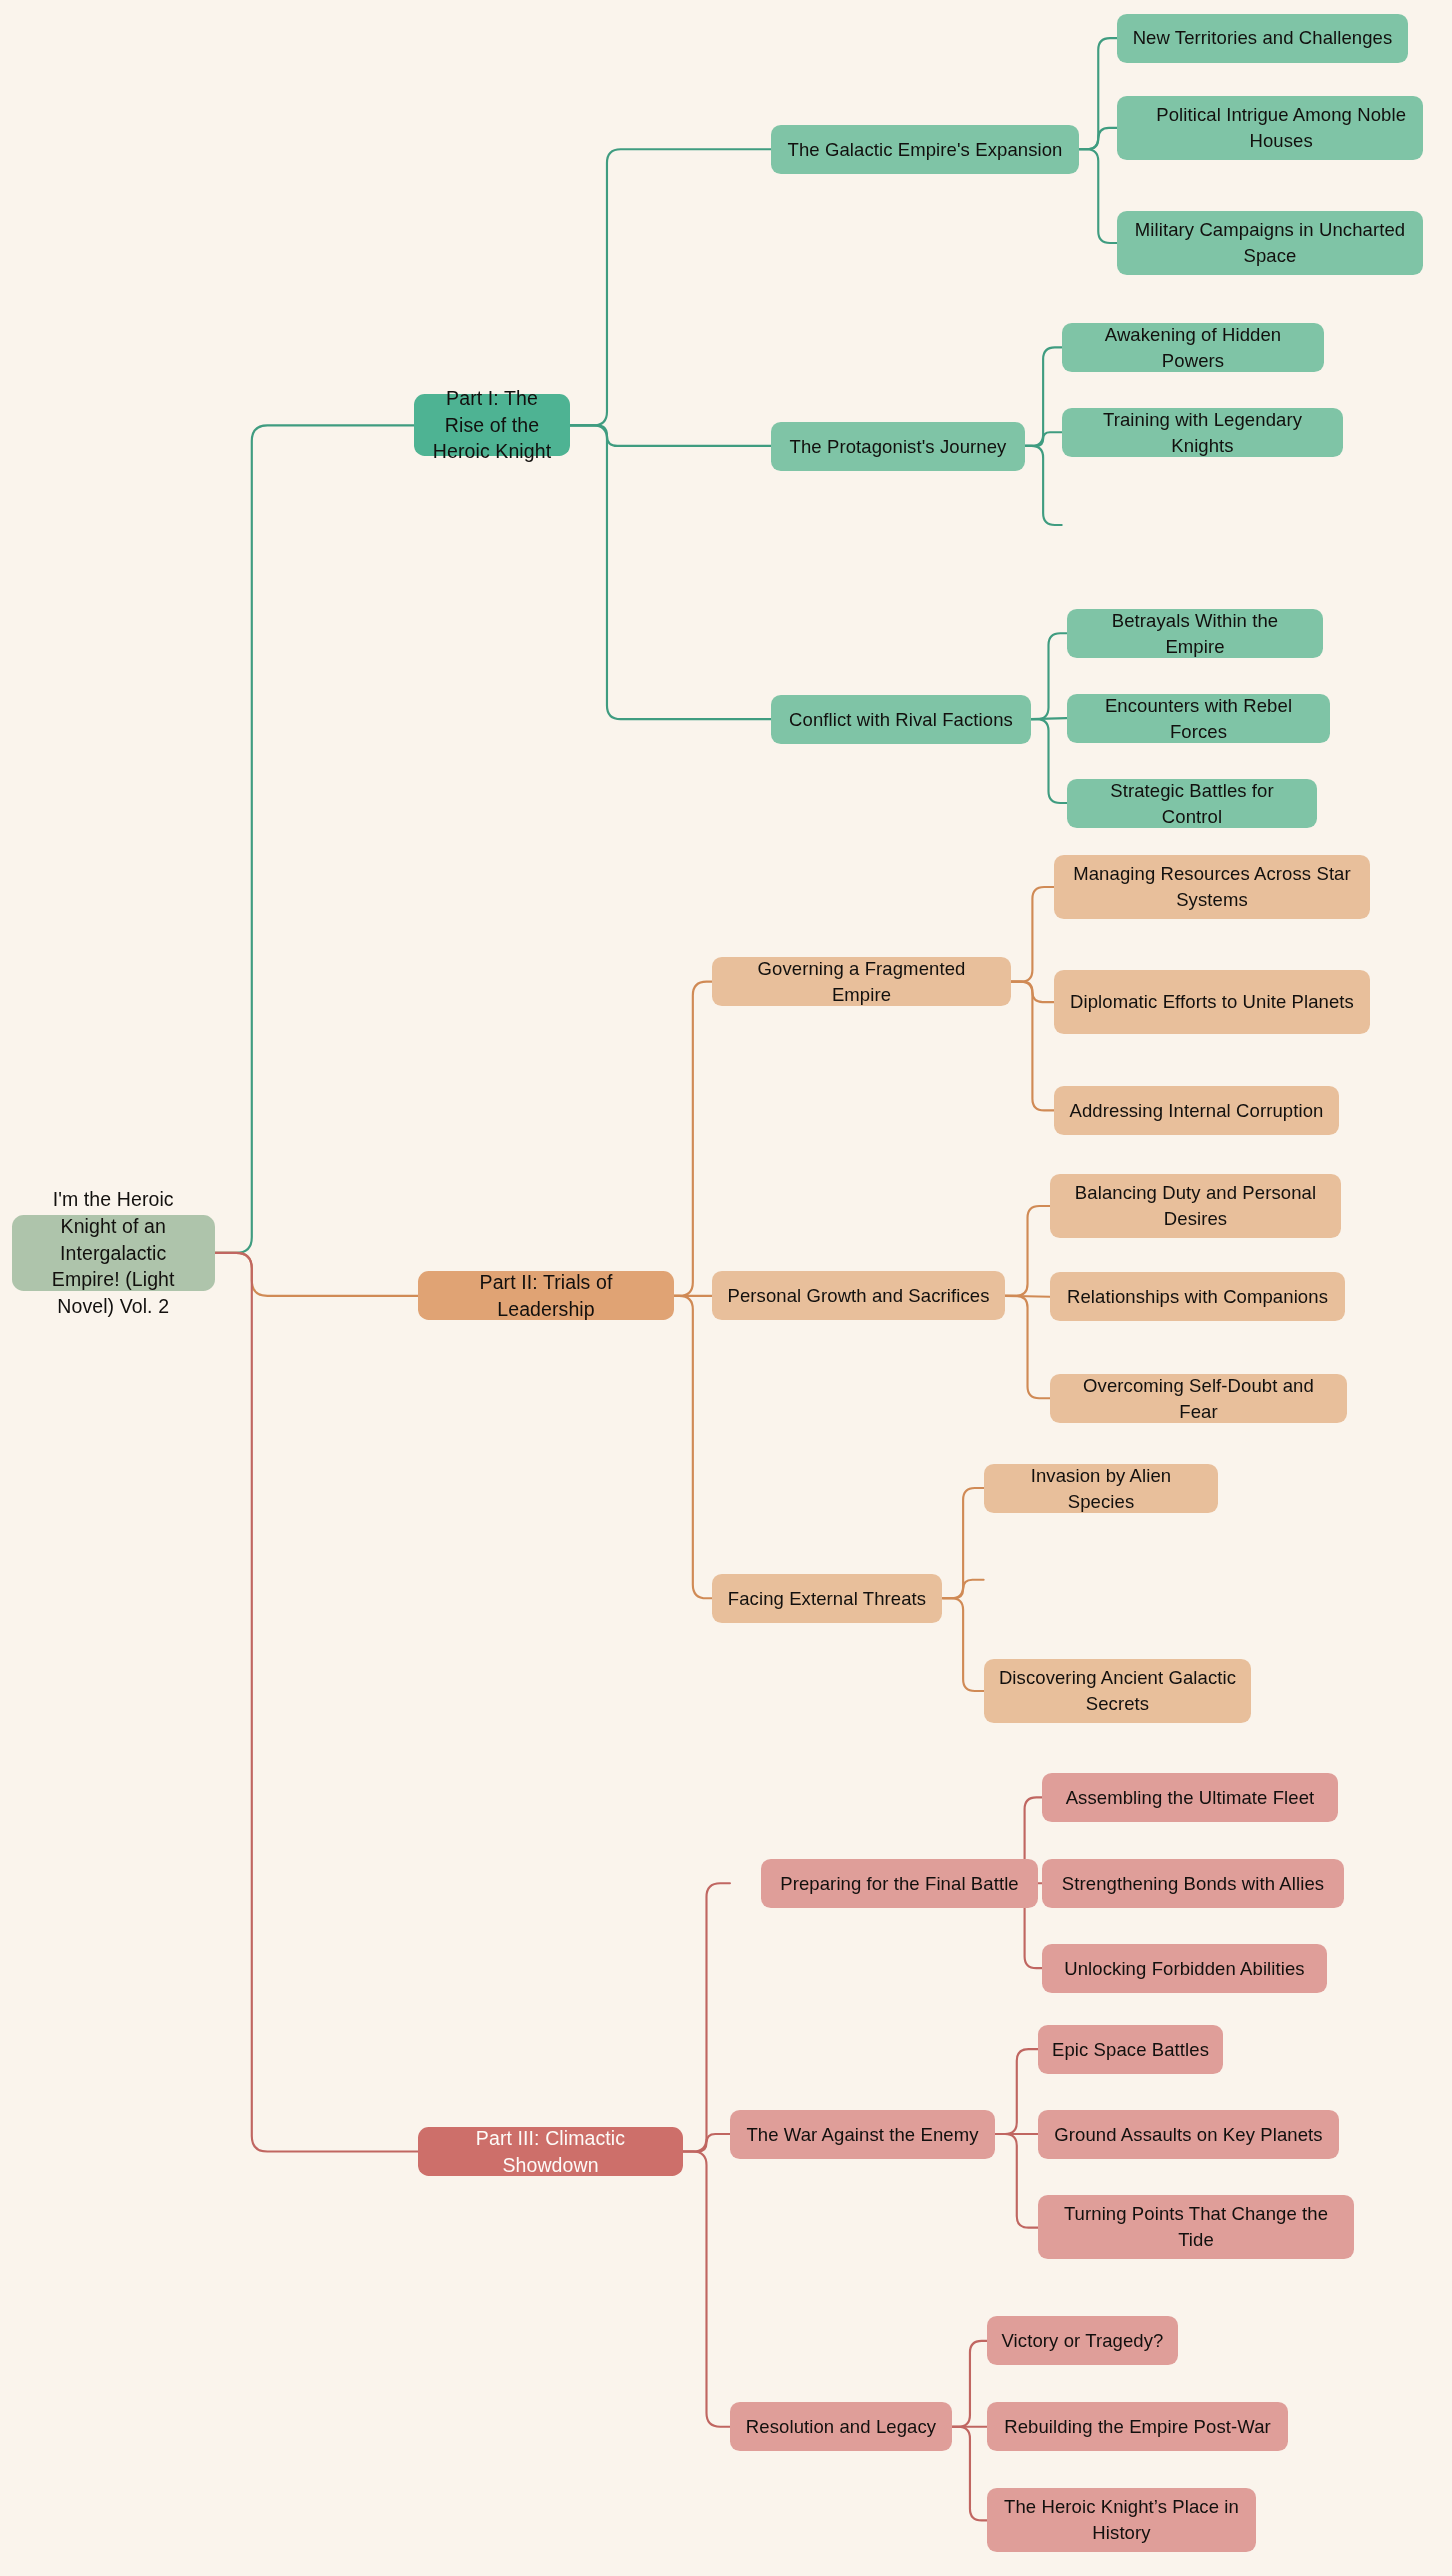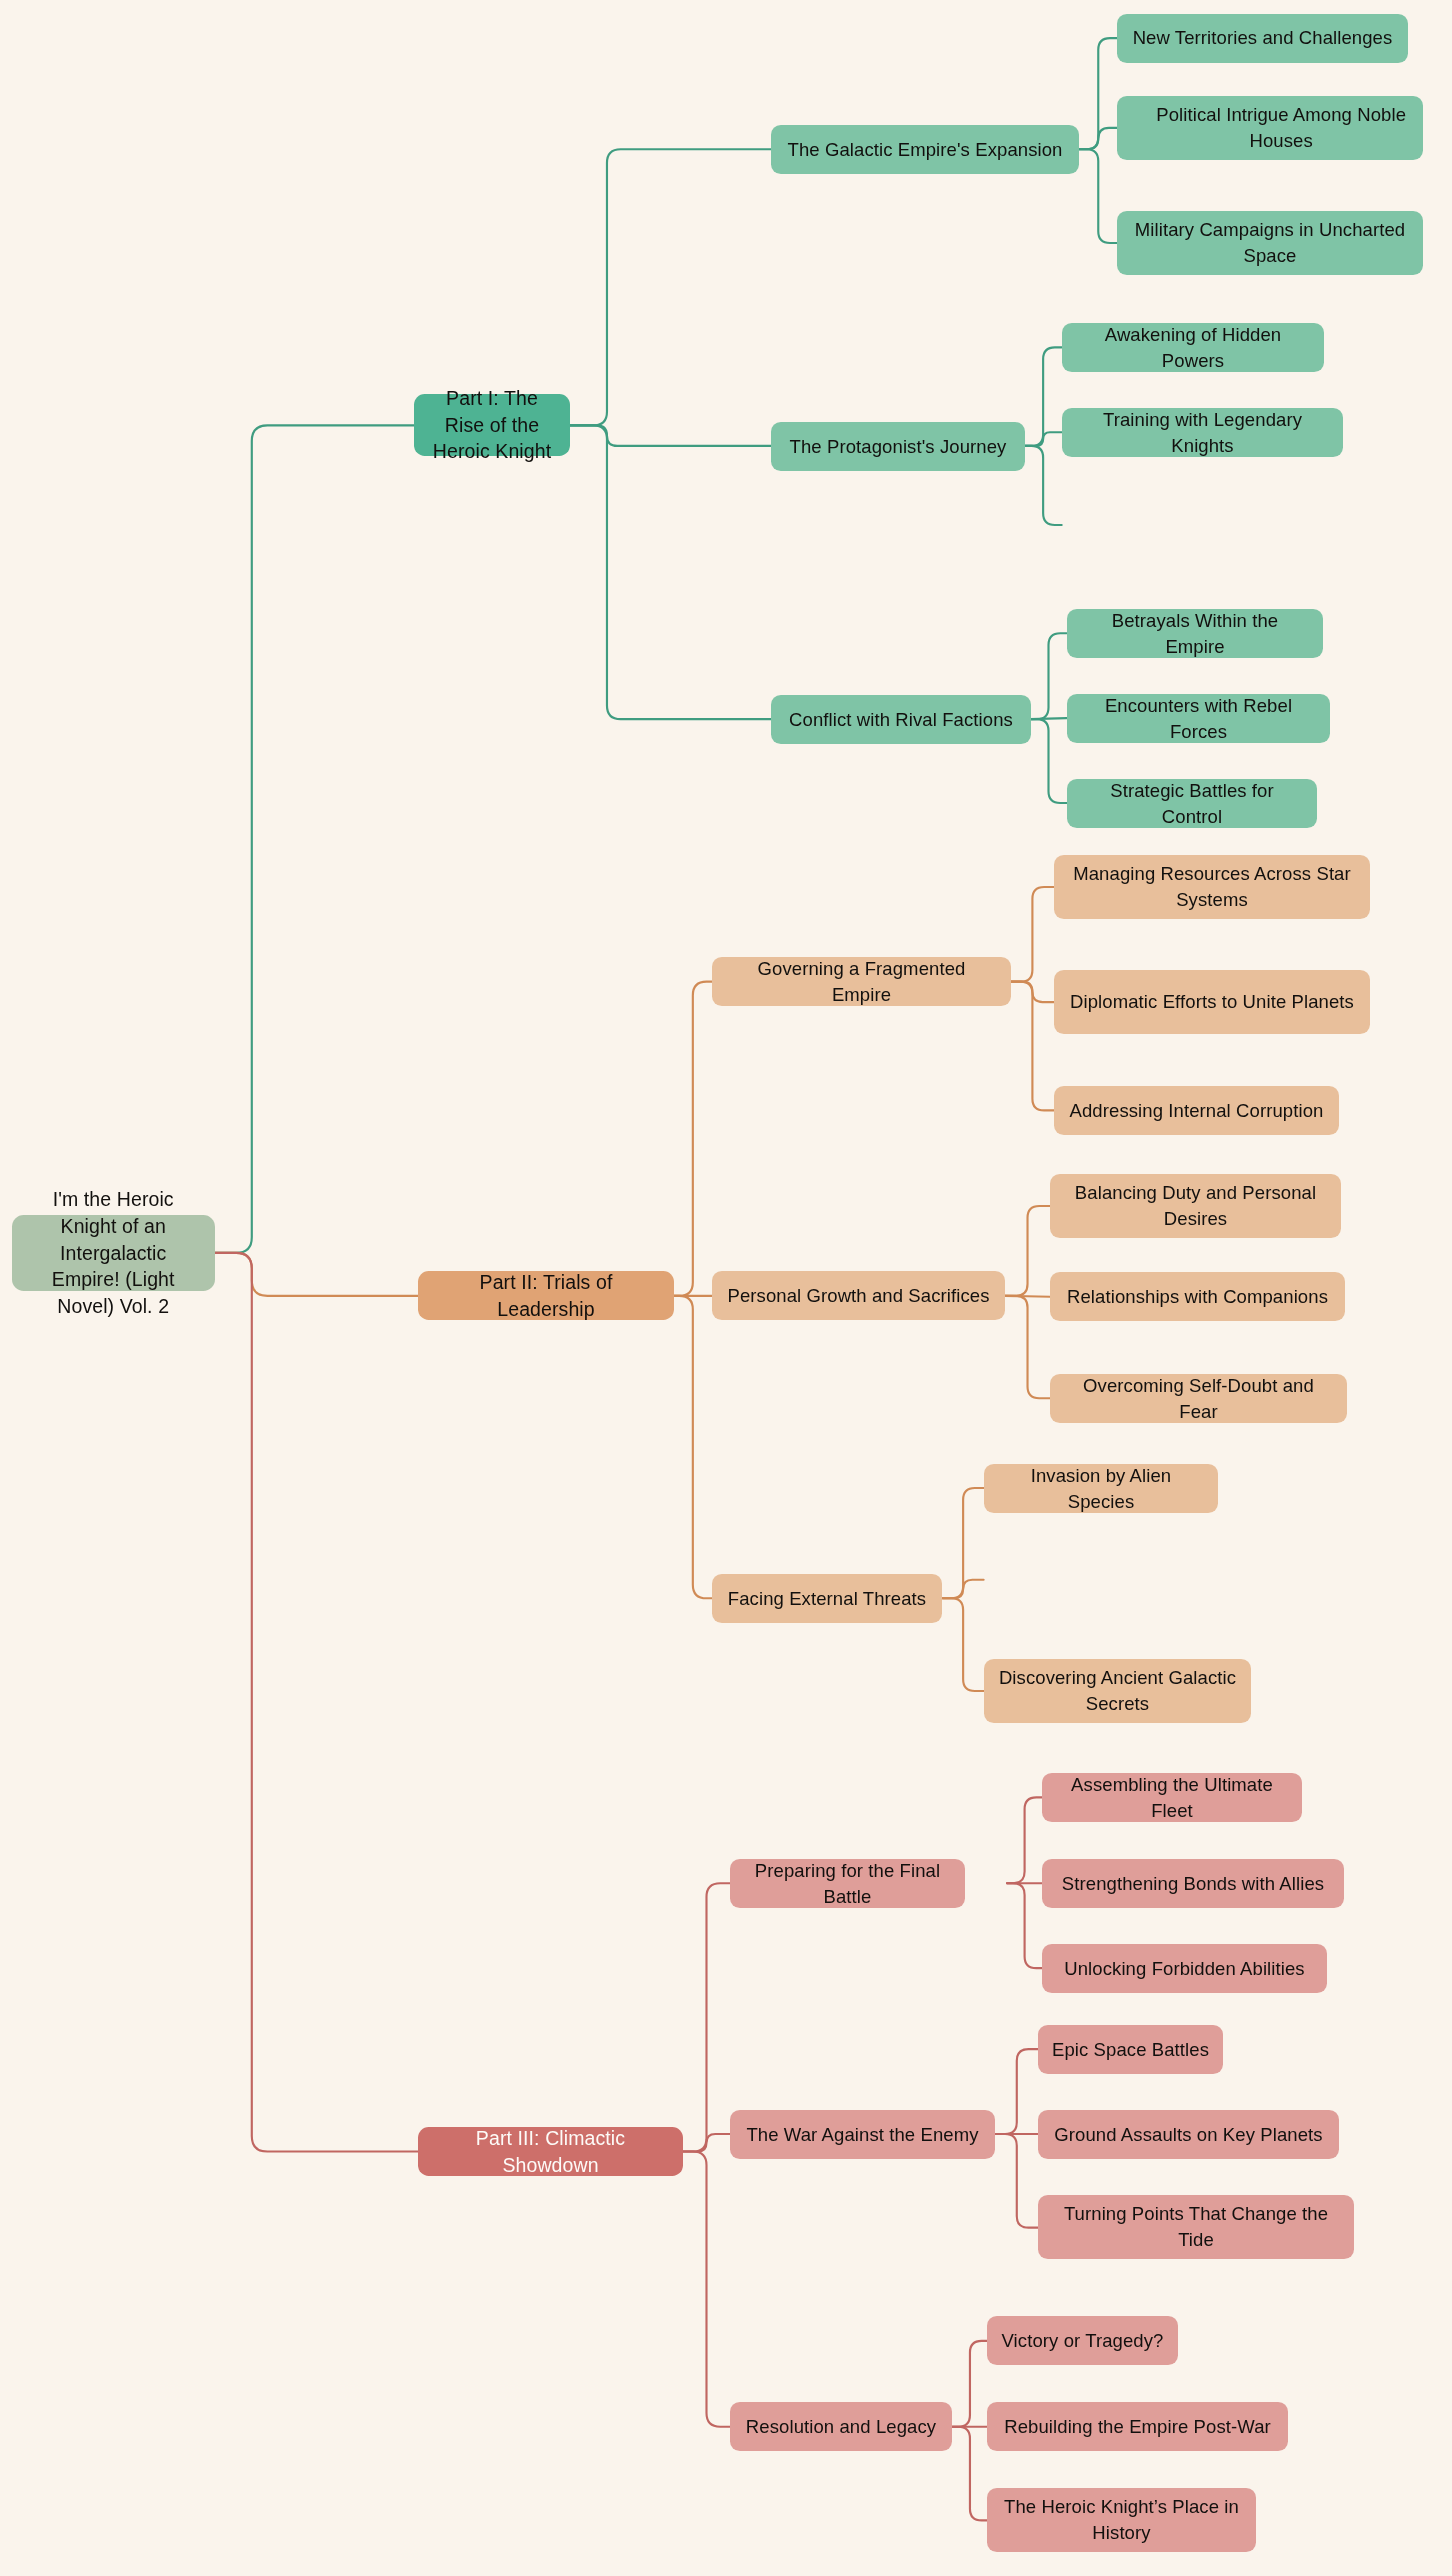--- a/index.html
+++ b/index.html
@@ -111,22 +111,22 @@
   <div class="node o3" style="left:1050px;top:1174px;width:291px;height:64px;">Balancing Duty and Personal Desires</div>
   <div class="node o3" style="left:1050px;top:1272px;width:295px;height:49px;">Relationships with Companions</div>
   <div class="node o3" style="left:1050px;top:1374px;width:297px;height:49px;">Overcoming Self-Doubt and Fear</div>
 
   <div class="node o2" style="left:712px;top:1574px;width:230px;height:49px;">Facing External Threats</div>
   <div class="node o3" style="left:984px;top:1464px;width:234px;height:49px;">Invasion by Alien Species</div>
   <div class="node o3" style="left:984px;top:1659px;width:267px;height:64px;">Discovering Ancient Galactic Secrets</div>
 
   <div class="node lvl1 r1" style="left:418px;top:2127px;width:265px;height:49px;">Part III: Climactic Showdown</div>
 
-  <div class="node r2" style="left:730px;top:1859px;width:235px;height:49px;">Preparing for the Final Battle</div>
-  <div class="node r3" style="left:1042px;top:1773px;width:260px;height:49px;">Assembling the Ultimate Fleet</div>
+  <div class="node r2" style="left:761px;top:1859px;width:277px;height:49px;">Preparing for the Final Battle</div>
+  <div class="node r3" style="left:1042px;top:1773px;width:296px;height:49px;">Assembling the Ultimate Fleet</div>
   <div class="node r3" style="left:1042px;top:1859px;width:302px;height:49px;">Strengthening Bonds with Allies</div>
   <div class="node r3" style="left:1042px;top:1944px;width:285px;height:49px;">Unlocking Forbidden Abilities</div>
 
   <div class="node r2" style="left:730px;top:2110px;width:265px;height:49px;">The War Against the Enemy</div>
   <div class="node r3" style="left:1038px;top:2025px;width:185px;height:49px;text-align:center;">Epic Space Battles</div>
   <div class="node r3" style="left:1038px;top:2110px;width:301px;height:49px;">Ground Assaults on Key Planets</div>
   <div class="node r3" style="left:1038px;top:2195px;width:316px;height:64px;">Turning Points That Change the Tide</div>
 
   <div class="node r2" style="left:730px;top:2402px;width:222px;height:49px;">Resolution and Legacy</div>
   <div class="node r3" style="left:987px;top:2316px;width:191px;height:49px;">Victory or Tragedy?</div>

